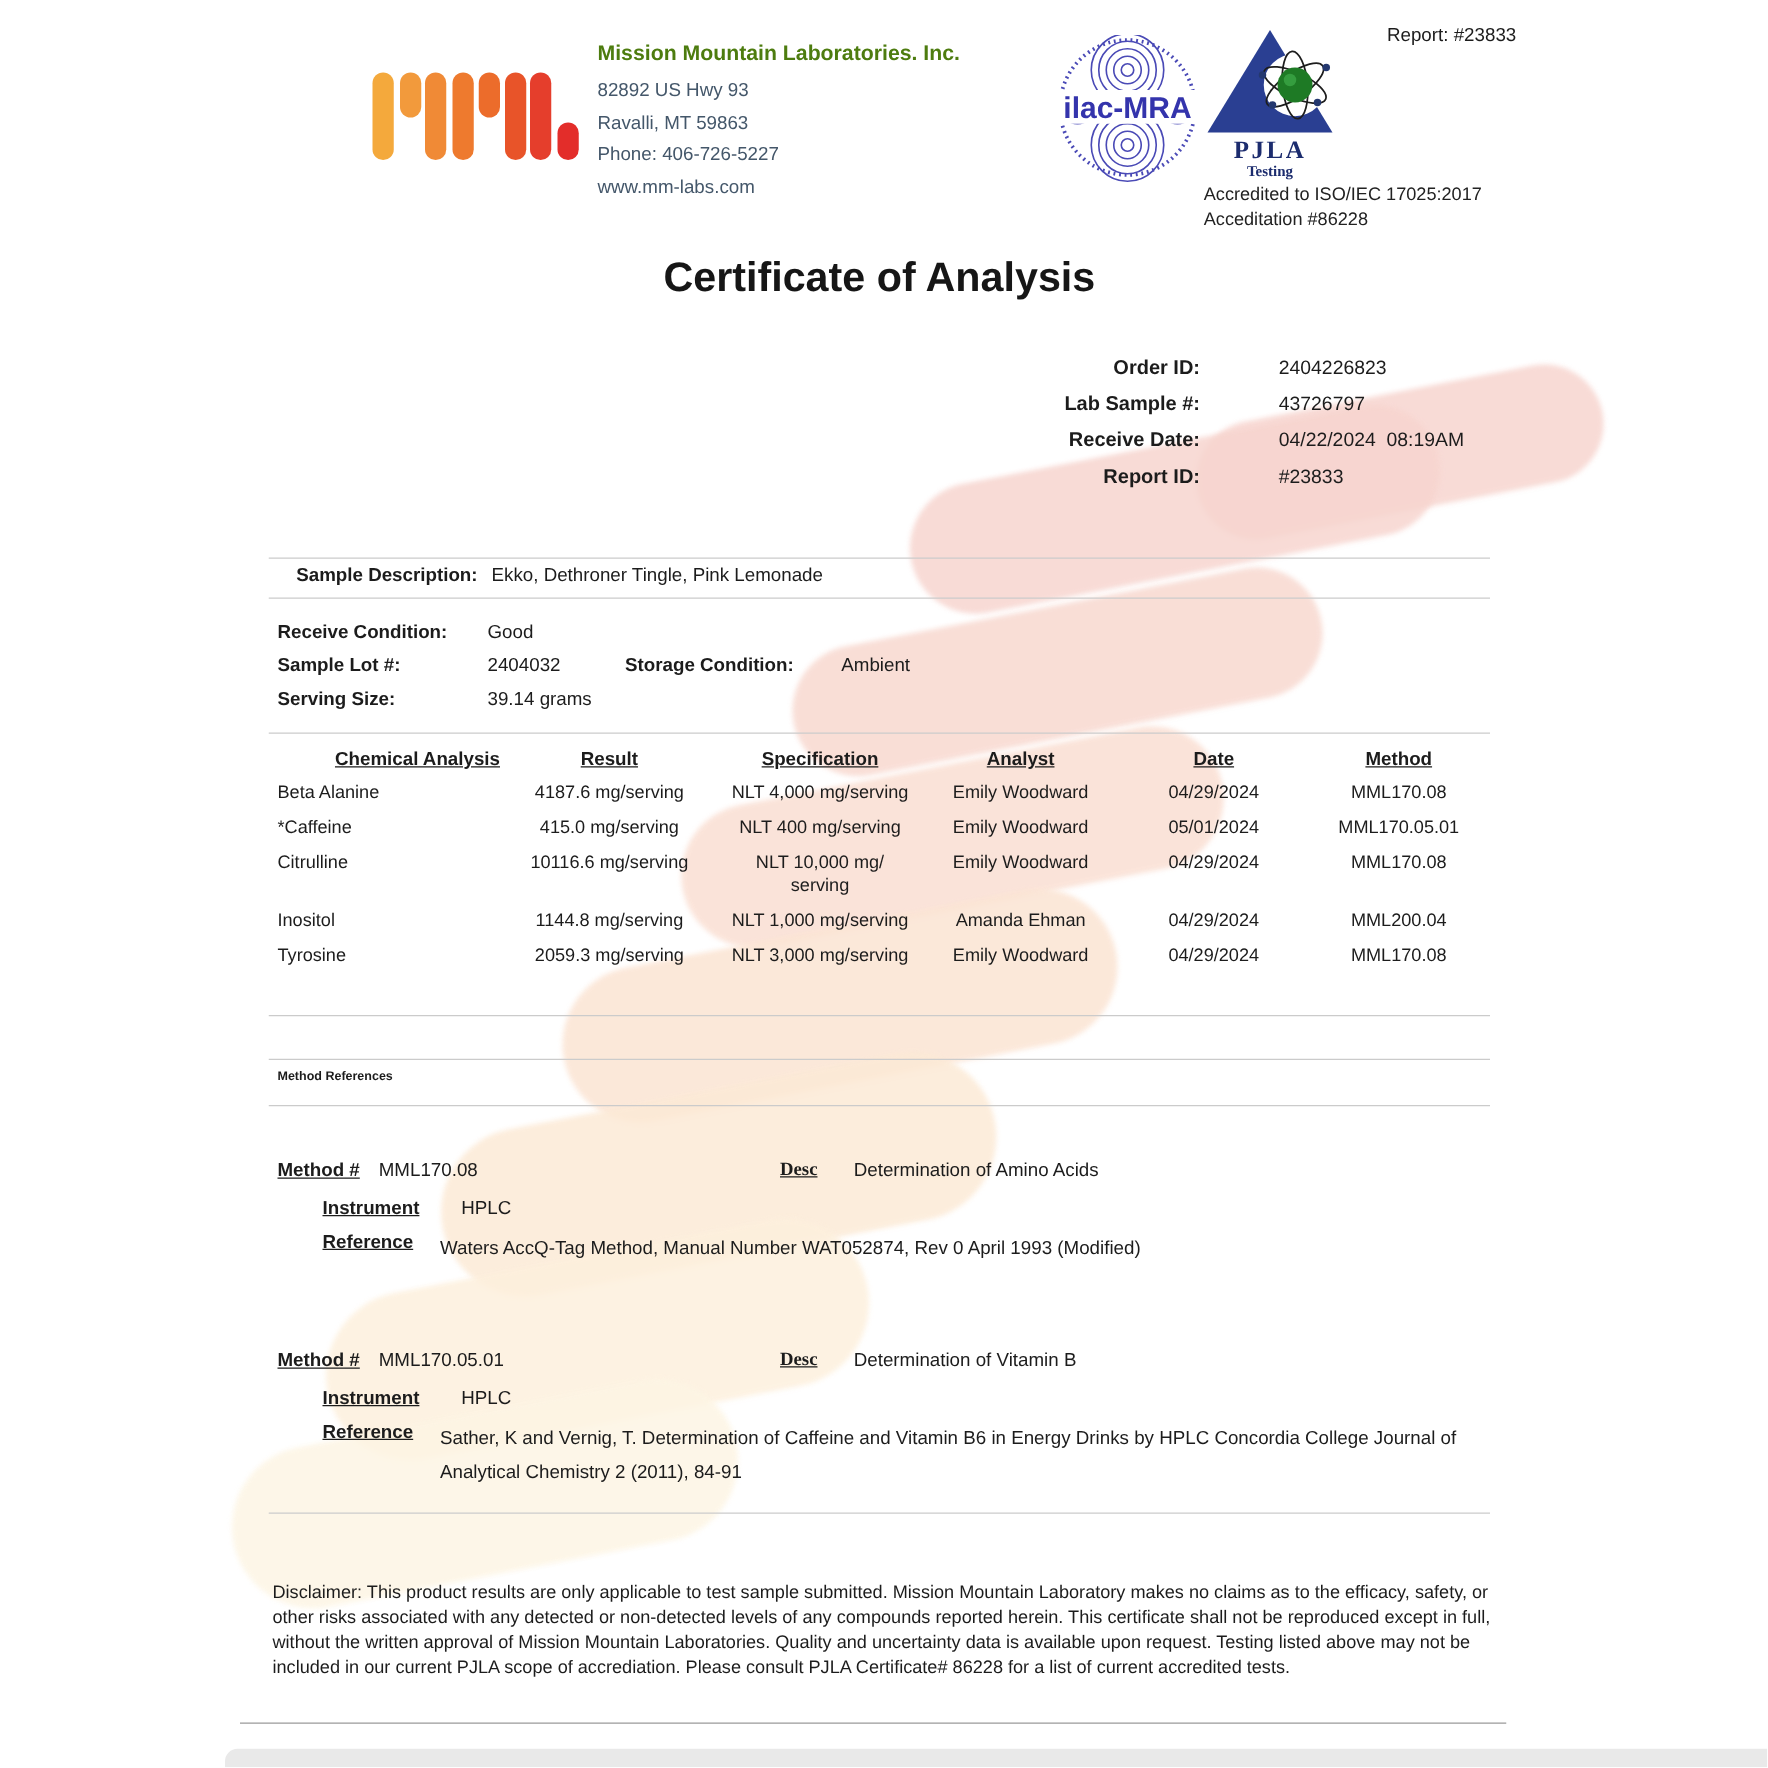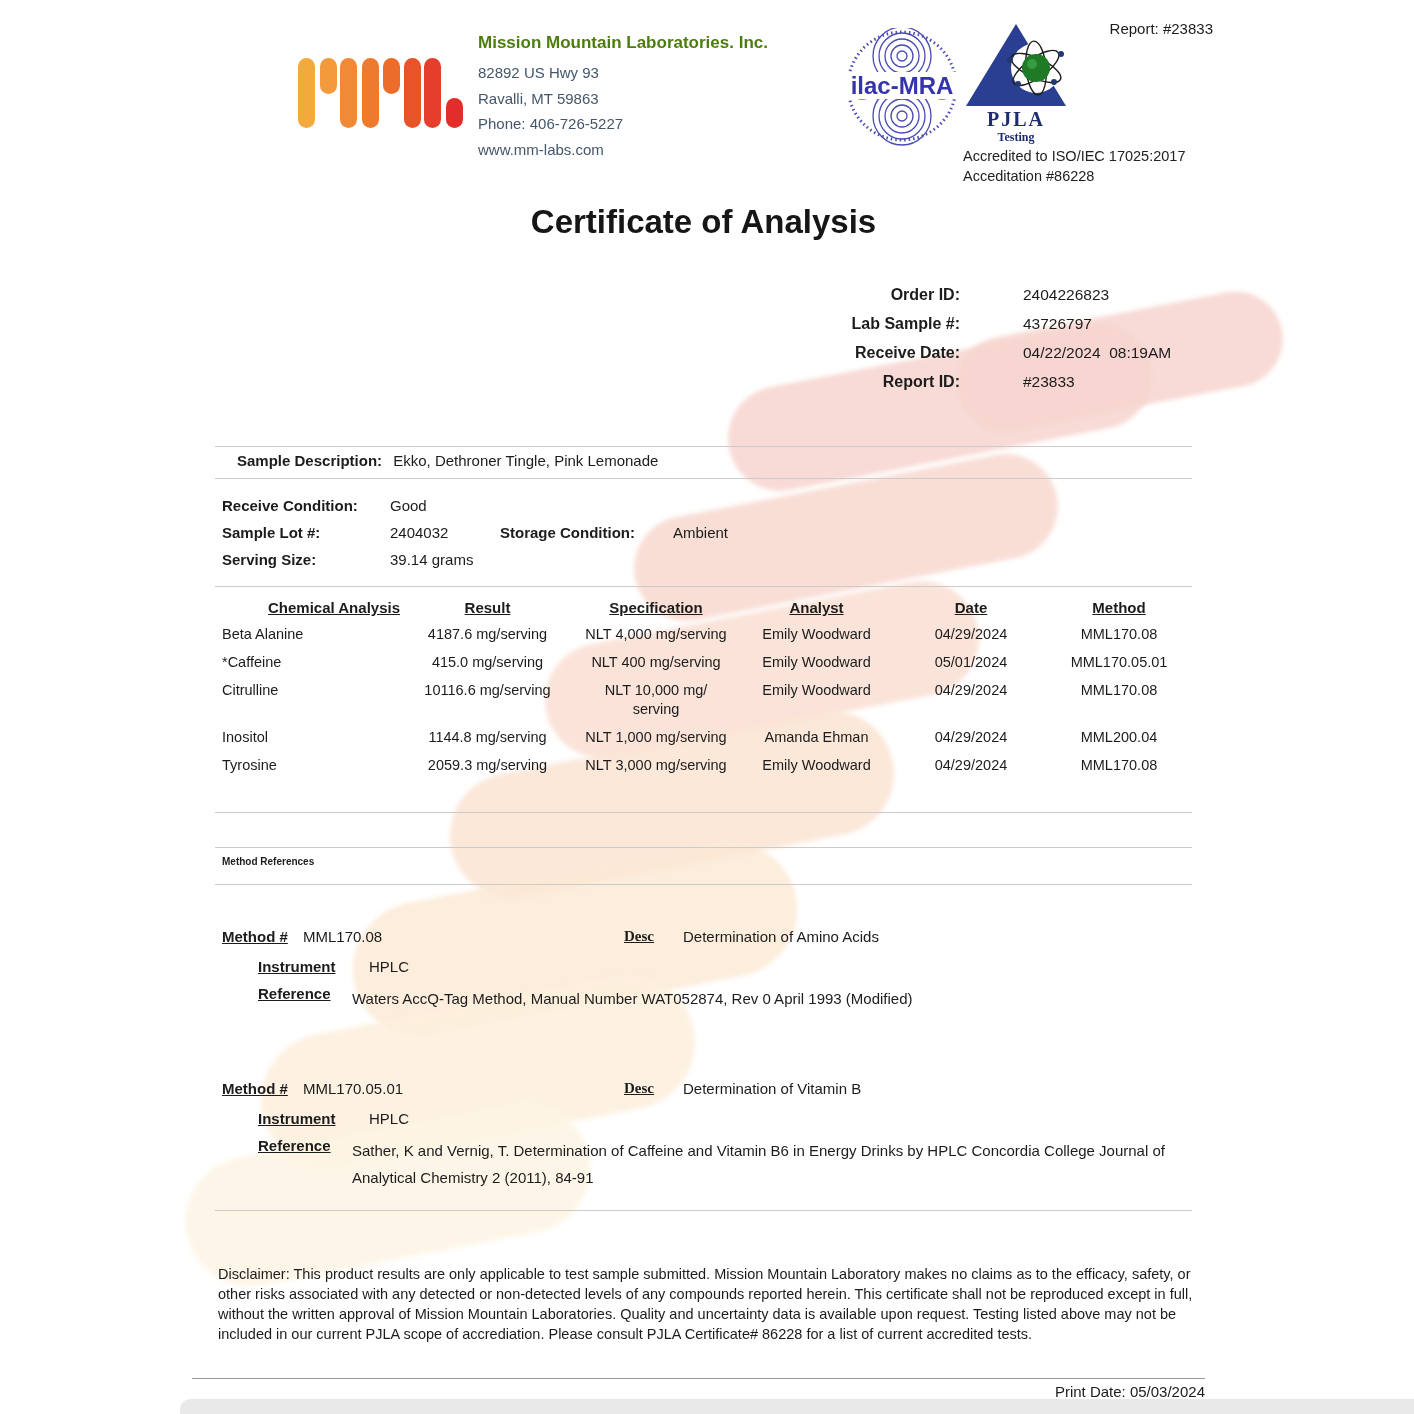--- a/index.html
+++ b/index.html
@@ -301,17 +301,16 @@
         <span class="m-label p-inst">Instrument</span>
         <span class="m-val p-instval">HPLC</span>
       </div>
       <div class="m-row m-r3">
         <span class="m-label p-ref">Reference</span>
         <span class="m-val p-refval">Sather, K and Vernig, T. Determination of Caffeine and Vitamin B6 in Energy Drinks by HPLC Concordia College Journal of Analytical Chemistry 2 (2011), 84-91</span>
       </div>
     </div>
 
     <div id="disclaimer">Disclaimer: This product results are only applicable to test sample submitted. Mission Mountain Laboratory makes no claims as to the efficacy, safety, or other risks associated with any detected or non-detected levels of any compounds reported herein. This certificate shall not be reproduced except in full, without the written approval of Mission Mountain Laboratories. Quality and uncertainty data is available upon request. Testing listed above may not be included in our current PJLA scope of accrediation. Please consult PJLA Certificate# 86228 for a list of current accredited tests.</div>
-    <div id="print-date">Print Date: 05/03/2024</div>
     <div id="page-edge"></div>
 
   </div>
 </div>
 
 </body></html>

